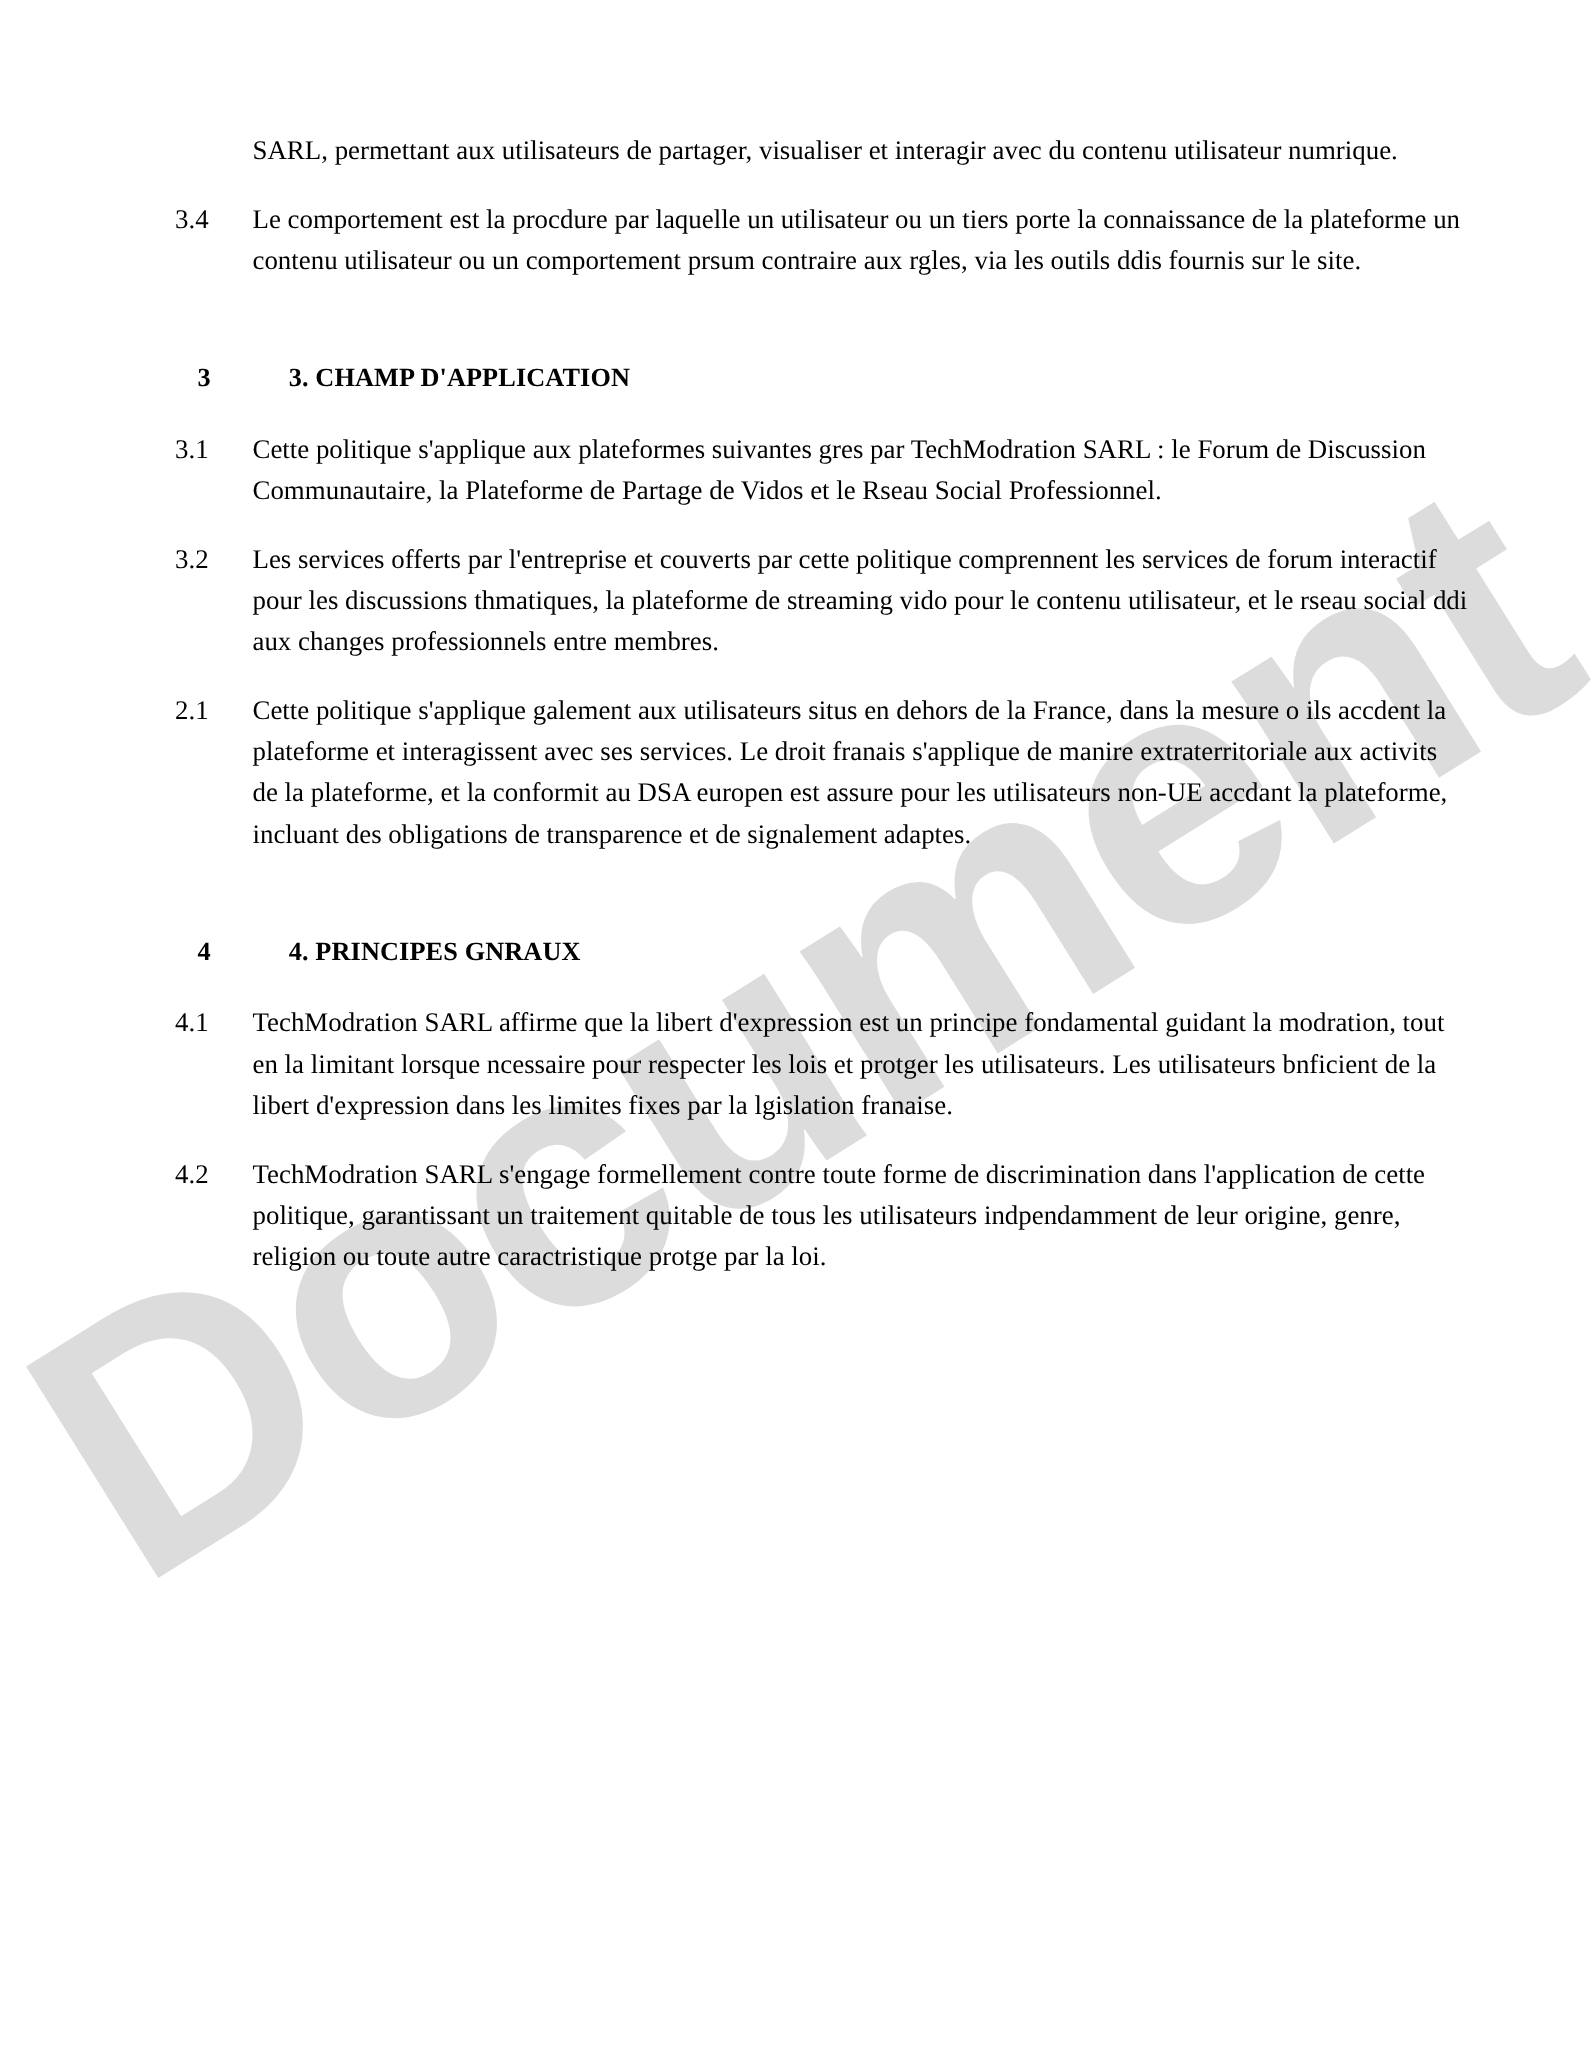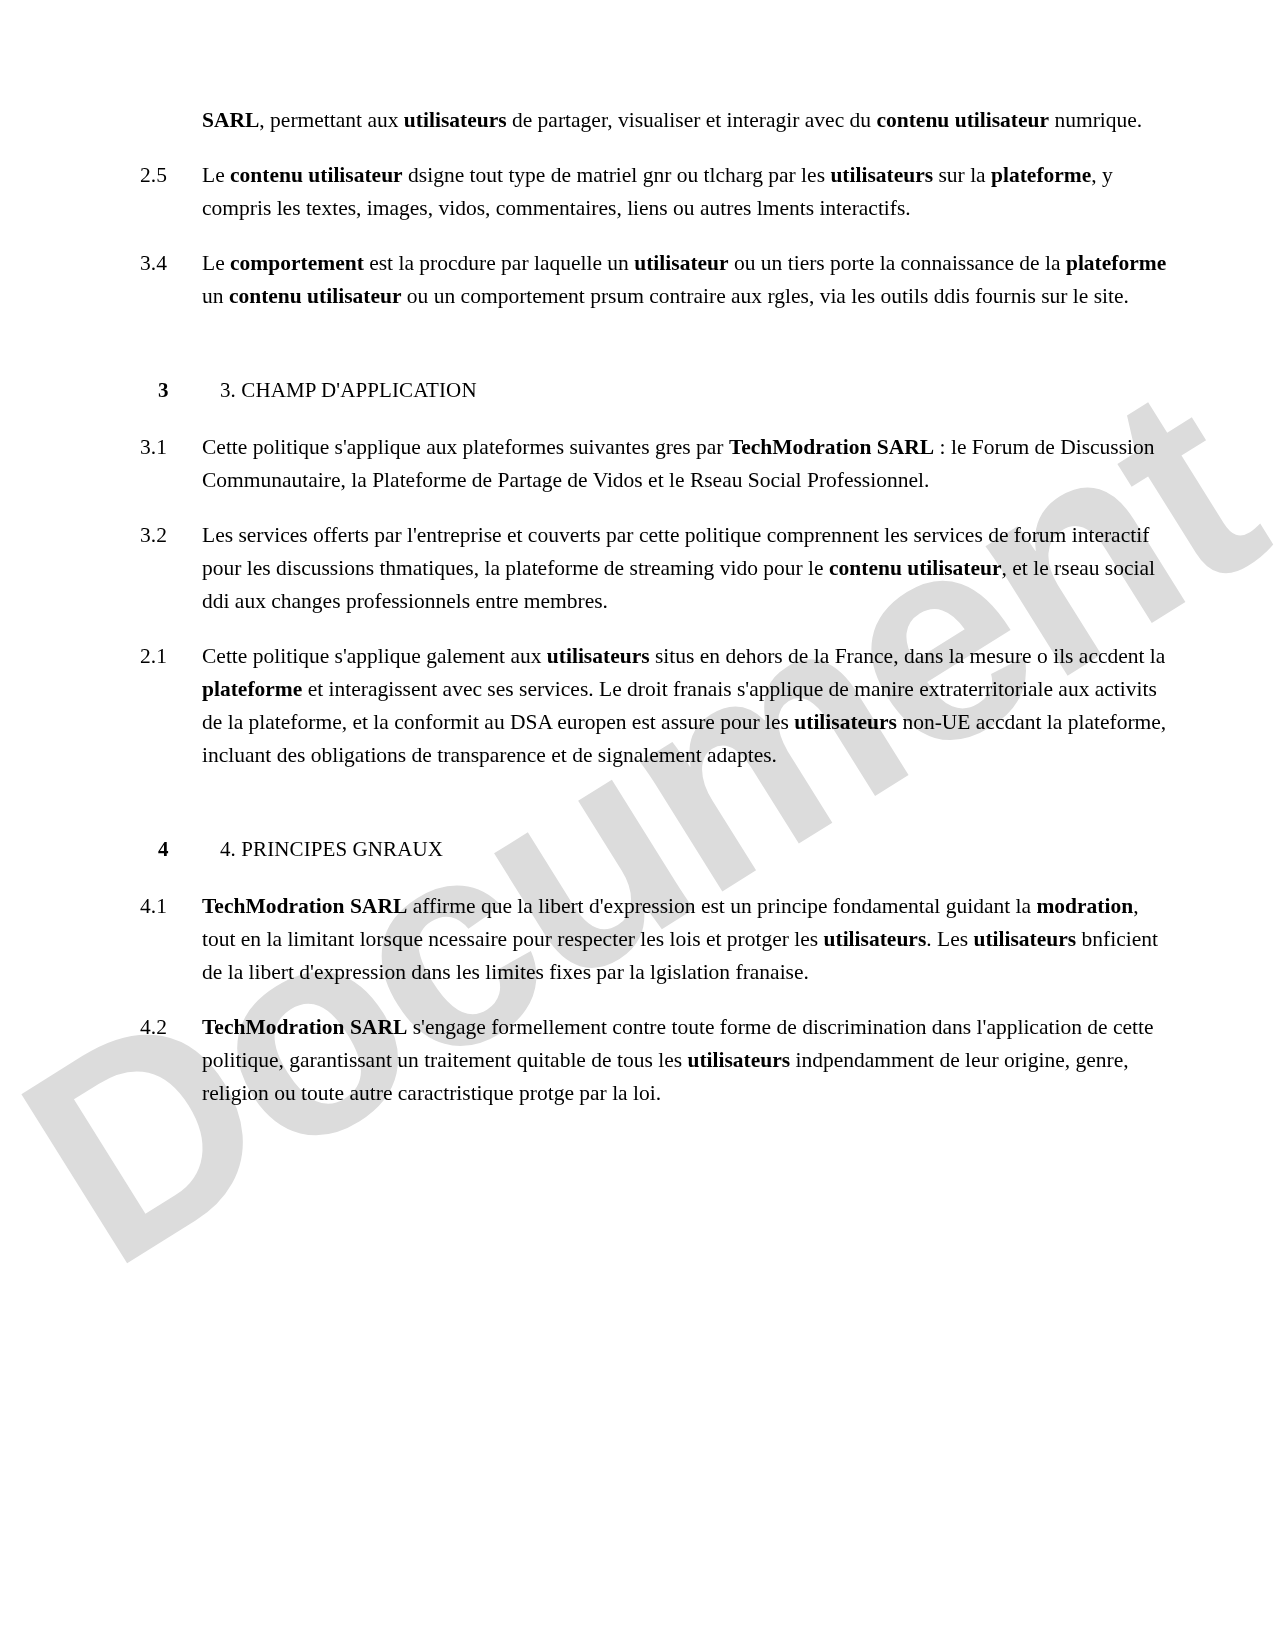--- a/index.html
+++ b/index.html
@@ -82,44 +82,41 @@
   .heading-num {
     flex: 0 0 62px;
     font-size: 21px;
     font-weight: 700;
     line-height: 30px;
     padding-left: 20px;
   }
   .heading-title {
     flex: 1 1 auto;
     font-size: 21px;
-    font-weight: 400;
+    font-weight: 700;
     line-height: 30px;
     letter-spacing: 0.1px;
+    margin-left: 11px;
   }
 
-  b, strong { font-weight: 700; }
+  b, strong { font-weight: 400; }
 </style>
 </head>
 <body>
 
 <div class="page" style="background: rgb(255, 255, 255); color: rgb(0, 0, 0);">
 
   <div class="watermark">
     <div class="watermark-text" style="color: rgb(220, 220, 220);">Document</div>
   </div>
 
   <div class="content">
       <div class="clause continuation">
         <div class="clause-num"></div>
         <div class="clause-body"><b>SARL</b>, permettant aux <b>utilisateurs</b> de partager, visualiser et interagir avec du <b>contenu utilisateur</b> numrique.</div>
-      </div>
-      <div class="clause">
-        <div class="clause-num">2.5</div>
-        <div class="clause-body">Le <b>contenu utilisateur</b> dsigne tout type de matriel gnr ou tlcharg par les <b>utilisateurs</b> sur la <b>plateforme</b>, y compris les textes, images, vidos, commentaires, liens ou autres lments interactifs.</div>
       </div>
       <div class="clause">
         <div class="clause-num">3.4</div>
         <div class="clause-body">Le <b>comportement</b> est la procdure par laquelle un <b>utilisateur</b> ou un tiers porte  la connaissance de la <b>plateforme</b> un <b>contenu utilisateur</b> ou un comportement prsum contraire aux rgles, via les outils ddis fournis sur le site.</div>
       </div>
       <div class="heading">
         <div class="heading-num">3</div>
         <div class="heading-title">3. CHAMP D'APPLICATION</div>
       </div>
       <div class="clause">

